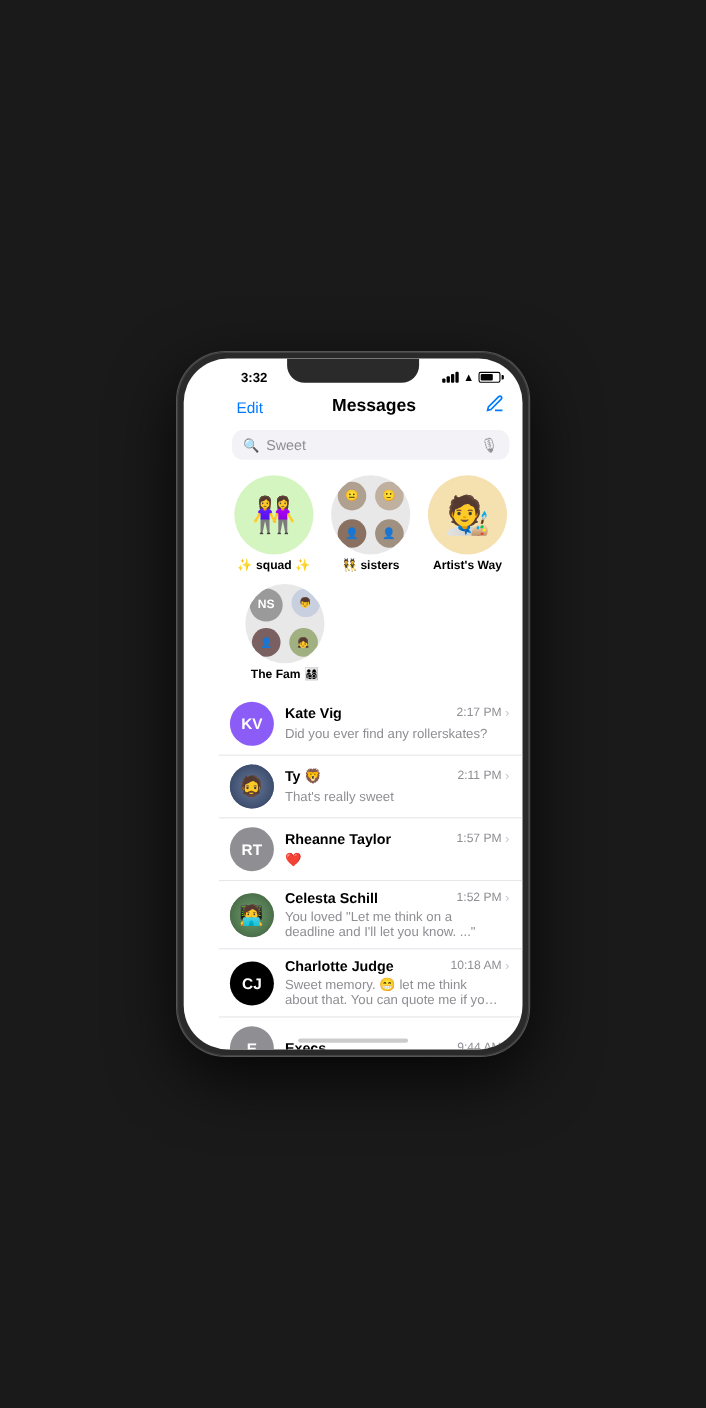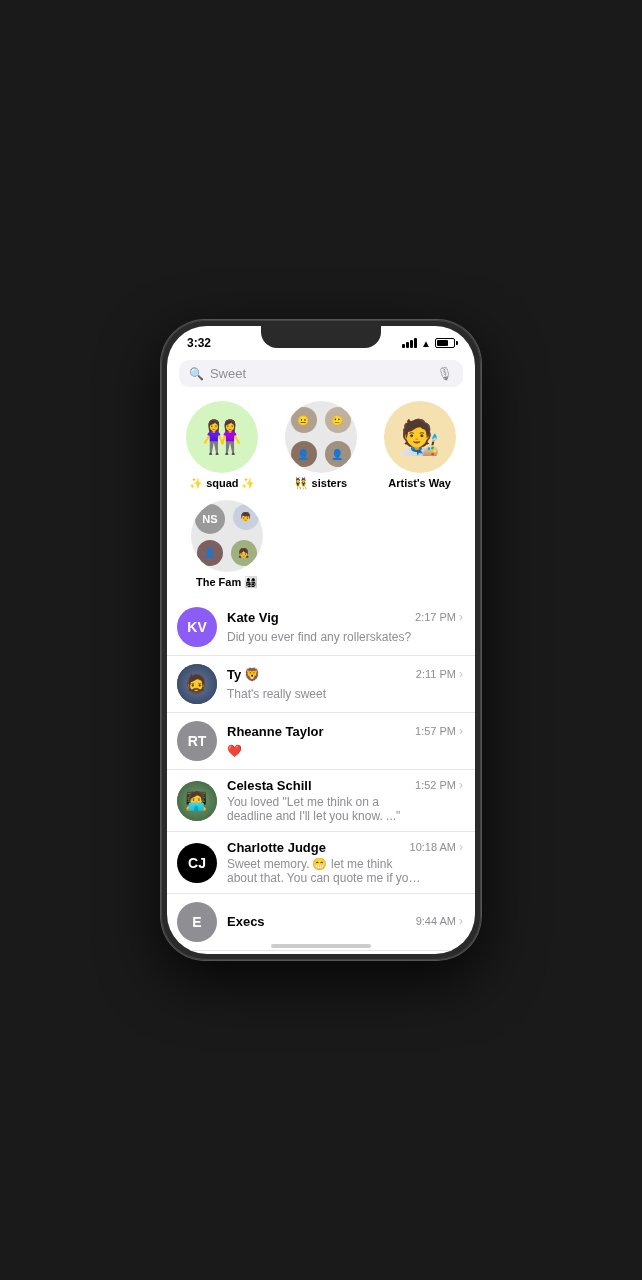--- a/index.html
+++ b/index.html
@@ -20,20 +20,21 @@
       box-shadow: 0 0 0 1px #555, 0 20px 60px rgba(0,0,0,0.8), inset 0 0 0 1px #444;
       position: relative;
     }
     .phone-screen {
       width: 100%;
       height: 100%;
       background: #fff;
       border-radius: 40px;
       overflow: hidden;
       position: relative;
+      padding-left: 32px;
     }
     
     .notch {
       position: absolute;
       top: 0;
       left: 50%;
       transform: translateX(-50%);
       width: 120px;
       height: 22px;
       background: #2a2a2a;
@@ -329,20 +330,30 @@
           <div class="signal-bar" style="height:8px"></div>
           <div class="signal-bar" style="height:10px"></div>
         </div>
         <span class="wifi-icon">▲</span>
         <div class="battery-icon">
           <div class="battery-fill"></div>
         </div>
       </div>
     </div>
 
+    <div class="nav-bar">
+      <span class="nav-edit">Edit</span>
+      <span class="nav-title">Messages</span>
+      <span class="nav-compose">
+        <svg width="18" height="18" viewBox="0 0 24 24" fill="none" stroke="#007AFF" stroke-width="2">
+          <path d="M12 20h9"></path>
+          <path d="M16.5 3.5a2.121 2.121 0 0 1 3 3L7 19l-4 1 1-4L16.5 3.5z"></path>
+        </svg>
+      </span>
+    </div>
 
     <div class="search-bar">
       <span class="search-icon-wrap">🔍</span>
       <span class="search-text">Sweet</span>
       <span class="search-mic">🎙</span>
     </div>
 
     <div class="pinned-section">
 
       <div class="pinned-item">

